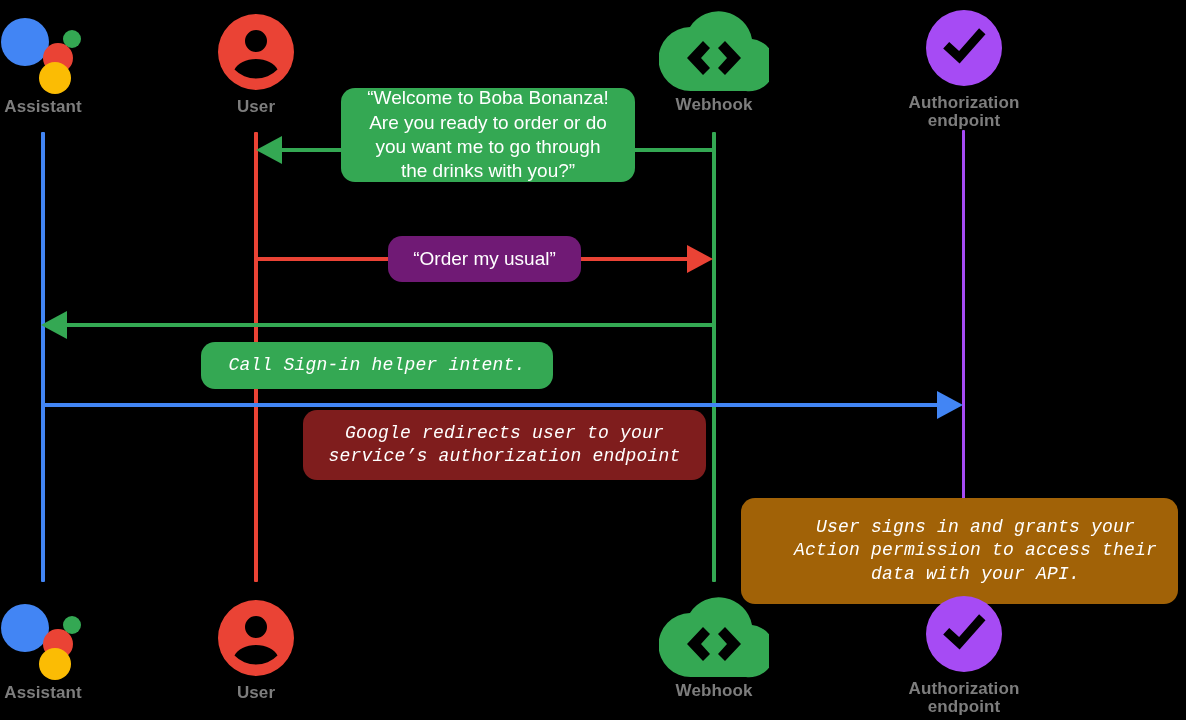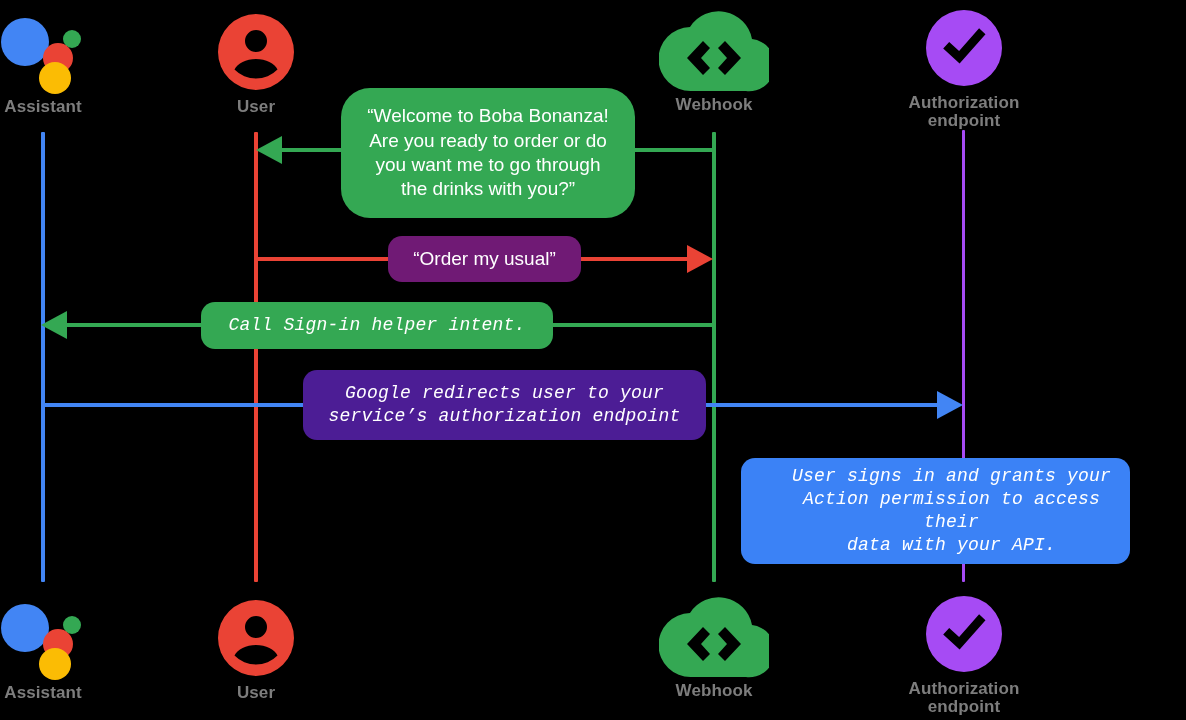--- a/index.html
+++ b/index.html
@@ -93,62 +93,63 @@
     text-align: center;
     padding: 10px 16px;
     line-height: 1.28;
   }
   .bubble.sans { font-family: "Liberation Sans", sans-serif; font-size: 19px; }
   .bubble.mono {
     font-family: "Liberation Mono", "DejaVu Sans Mono", monospace;
     font-style: italic;
     font-size: 18px;
     letter-spacing: .2px;
+    margin-top: 40px;
   }
   .bubble .txt { white-space: pre-line; display: block; width: 100%; }
 </style>
 </head>
 <body>
 
 <div id="canvas">
 
   <div class="lifeline" style="left:41px; top:132px; height:450px; background:#4285F4;"></div>
   <div class="lifeline" style="left:254px; top:132px; height:450px; background:#EA4335;"></div>
   <div class="lifeline" style="left:712px; top:132px; height:450px; background:#34A853;"></div>
   <div class="lifeline thin" style="left:962px; top:130px; height:452px; background:#A64BF4;"></div>
 
   <div class="msg-line" style="left:280px; top:148px; width:434px; background:#34A853;"></div>
   <div class="arrow-head arrow-left" style="left:256px; top:136px; border-right:26px solid #34A853;"></div>
-  <div class="bubble sans" style="left:341px; top:88px; width:294px; height:130px; background:#34A853;border-radius:29px;">
+  <div class="bubble sans" style="left:341px; top:88px; width:294px; height:94px; background:#34A853;">
     <span class="txt">“Welcome to Boba Bonanza!
 Are you ready to order or do
 you want me to go through
 the drinks with you?”</span>
   </div>
 
   <div class="msg-line" style="left:256px; top:257px; width:436px; background:#EA4335;"></div>
   <div class="arrow-head arrow-right" style="left:687px; top:245px; border-left:26px solid #EA4335;"></div>
   <div class="bubble sans" style="left:388px; top:236px; width:193px; height:46px; background:#701a75;">
     <span class="txt">“Order my usual”</span>
   </div>
 
   <div class="msg-line" style="left:66px; top:323px; width:648px; background:#34A853;"></div>
   <div class="arrow-head arrow-left" style="left:41px; top:311px; border-right:26px solid #34A853;"></div>
   <div class="bubble mono" style="left:201px; top:302px; width:352px; height:47px; background:#34A853;">
     <span class="txt">Call Sign-in helper intent.</span>
   </div>
 
   <div class="msg-line" style="left:41px; top:403px; width:900px; background:#4285F4;"></div>
   <div class="arrow-head arrow-right" style="left:937px; top:391px; border-left:26px solid #4285F4;"></div>
-  <div class="bubble mono" style="left:303px; top:370px; width:403px; height:70px; background:#4c1d95;">
+  <div class="bubble mono" style="left:303px; top:370px; width:403px; height:70px; background:#7f1d1d;">
     <span class="txt">Google redirects user to your
 service’s authorization endpoint</span>
   </div>
 
-  <div class="bubble mono" style="left:741px; top:458px; width:389px; height:106px; background:#3b82f6;padding-left:48px;">
+  <div class="bubble mono" style="left:741px; top:458px; width:437px; height:106px; background:#a16207;padding-left:48px;">
     <span class="txt">User signs in and grants your
 Action permission to access their
 data with your API.</span>
   </div>
 
   <div class="actor" style="left:-57px; top:6px;">
     <div class="icon-wrap">
       <div class="assistant-logo">
         <span class="dot-blue"></span>
         <span class="dot-green"></span>

